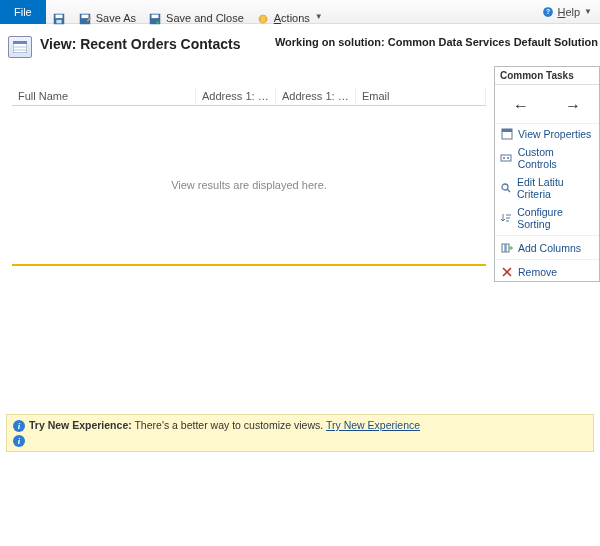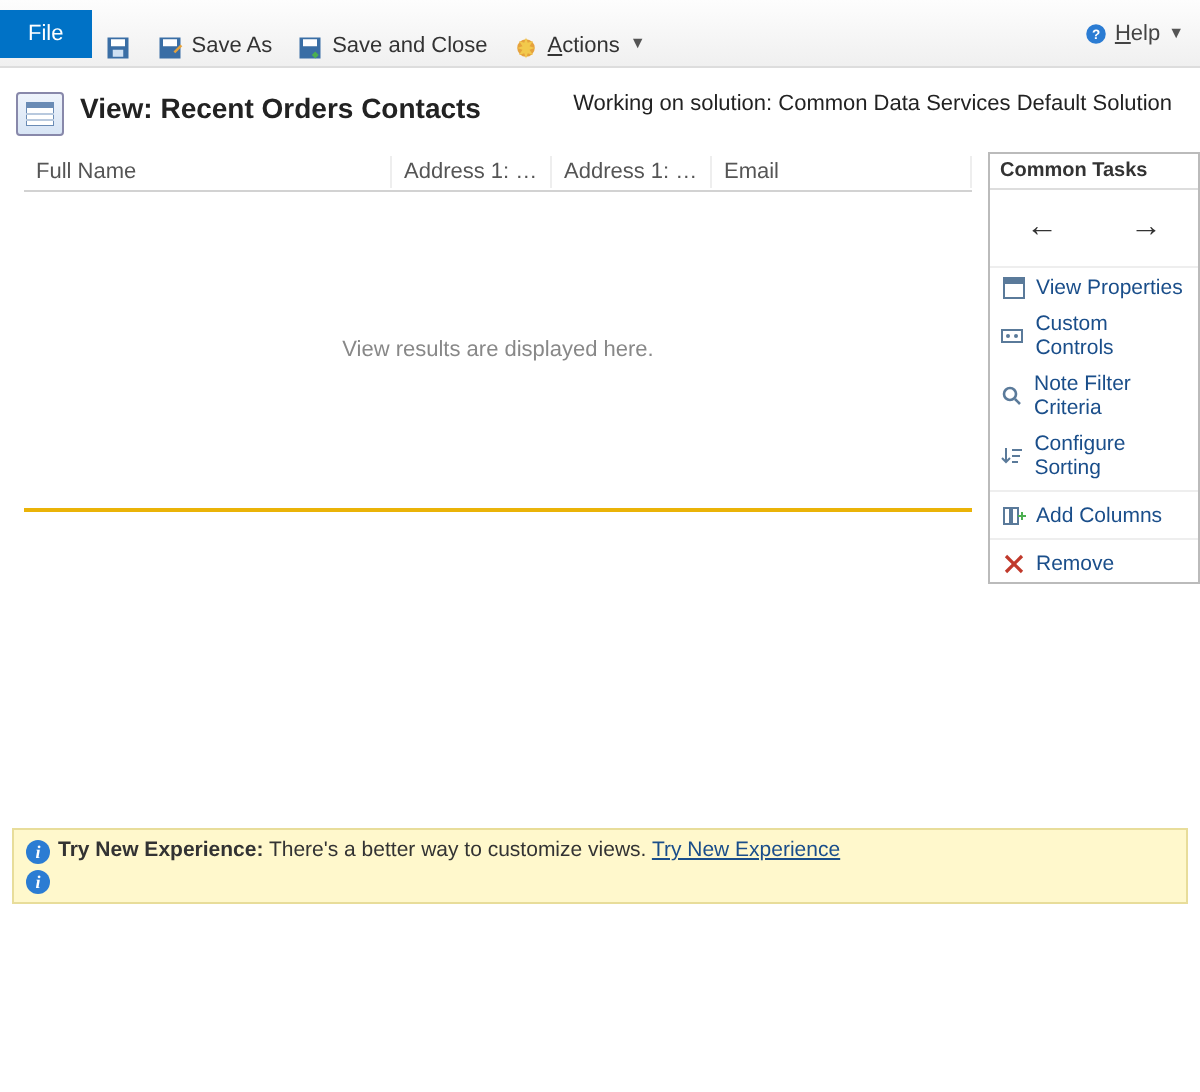--- a/index.html
+++ b/index.html
@@ -1,36 +1,36 @@
 <!DOCTYPE html>
 <html><head>
 <meta charset="utf-8">
 <style>
   * { box-sizing: border-box; margin: 0; padding: 0; }
   body { font-family: "Segoe UI", Tahoma, sans-serif; font-size: 11px; color: #333; background: #fff; width: 600px; height: 546px; overflow: hidden; position: relative; }
   
   
-  .toolbar { height: 34px; background: linear-gradient(#fdfdfd,#f0f0f0); display: flex; align-items: center; border-bottom: 1px solid #ddd; }
+  .toolbar { height: 24px; background: linear-gradient(#fdfdfd,#f0f0f0); display: flex; align-items: center; border-bottom: 1px solid #ddd; }
   .file-tab { background: #0072c6; color: #fff; padding: 0 14px; height: 24px; line-height: 24px; font-size: 11px; cursor: pointer; }
   .tool-btn { display: flex; align-items: flex-start; gap: 4px; padding: 13px 6px; height: 24px; cursor: pointer; color: #333; }
   .spacer { flex: 1; }
   .help-link { padding: 0 8px; display: flex; align-items: center; gap: 3px; cursor: pointer; color: #444; }
   .help-link u { text-decoration: underline; }
   .dropdown-caret { font-size: 8px; color: #555; margin-left: 1px; }
   
   
   .header-row { display: flex; align-items: flex-start; padding: 12px 0 8px 8px; }
   .view-icon { width: 24px; height: 22px; border: 1px solid #88a; background: linear-gradient(#eef3fb,#d8e5f5); display:flex; align-items:center; justify-content:center; margin-right: 8px; border-radius:2px; }
   .view-icon svg { display:block; }
   .view-title { font-size: 14px; font-weight: bold; color: #222; }
-  .solution-label { font-size: 11px; font-weight: normal; color: #222; text-align: right; padding-right: 14px; margin-left: 20px; }
+  .solution-label { font-size: 11px; font-weight: bold; color: #222; text-align: right; padding-right: 2px; margin-left: 20px; }
   
   
   .main-area { display: flex; padding: 0 0 0 12px; }
-  .grid-panel { flex: 1; margin-right: 8px; }
+  .grid-panel { flex: 1; margin-right: 8px; margin-top: 20px; }
   .grid-header { display: flex; border-bottom: 1px solid #d2d2d2; height: 20px; align-items: center; background:#fff; }
   .col-h { font-size: 11px; color: #555; padding: 2px 6px; border-right: 1px solid #eee; overflow:hidden; white-space:nowrap; text-overflow:ellipsis; }
   .col-h:first-child { padding-left: 6px; }
   .grid-body { border-bottom: 2px solid #eab308; height: 160px; display:flex; align-items:center; justify-content:center; color:#888; font-size:11px; }
   
   
   .tasks-panel { width: 106px; border: 1px solid #bbb; background: #fff; }
   .tasks-title { font-weight: bold; font-size: 10px; padding: 3px 5px; border-bottom: 1px solid #ddd; }
   .nav-row { display:flex; justify-content:space-around; padding: 10px 0; border-bottom: 1px solid #eee; }
   .nav-arrow { font-size: 16px; cursor: pointer; color:#333; }
@@ -148,21 +148,21 @@
         </span>
       <span>Custom Controls</span>
     </div>
     <div class="task-item">
       <span class="task-icon">
           <svg width="12" height="12" viewBox="0 0 12 12">
             <circle cx="5" cy="5" r="3" fill="none" stroke="#5a7a9a" stroke-width="1.3"></circle>
             <line x1="7.5" y1="7.5" x2="10" y2="10" stroke="#5a7a9a" stroke-width="1.3"></line>
           </svg>
         </span>
-      <span>Note Filter Criteria</span>
+      <span>Edit Latitu Criteria</span>
     </div>
     <div class="task-item">
       <span class="task-icon">
           <svg width="12" height="12" viewBox="0 0 12 12">
             <path d="M3 2 L3 9 M1 7 L3 9 L5 7" fill="none" stroke="#5a7a9a"></path>
             <line x1="6" y1="3" x2="11" y2="3" stroke="#5a7a9a"></line>
             <line x1="6" y1="6" x2="10" y2="6" stroke="#5a7a9a"></line>
             <line x1="6" y1="9" x2="9" y2="9" stroke="#5a7a9a"></line>
           </svg>
         </span>

